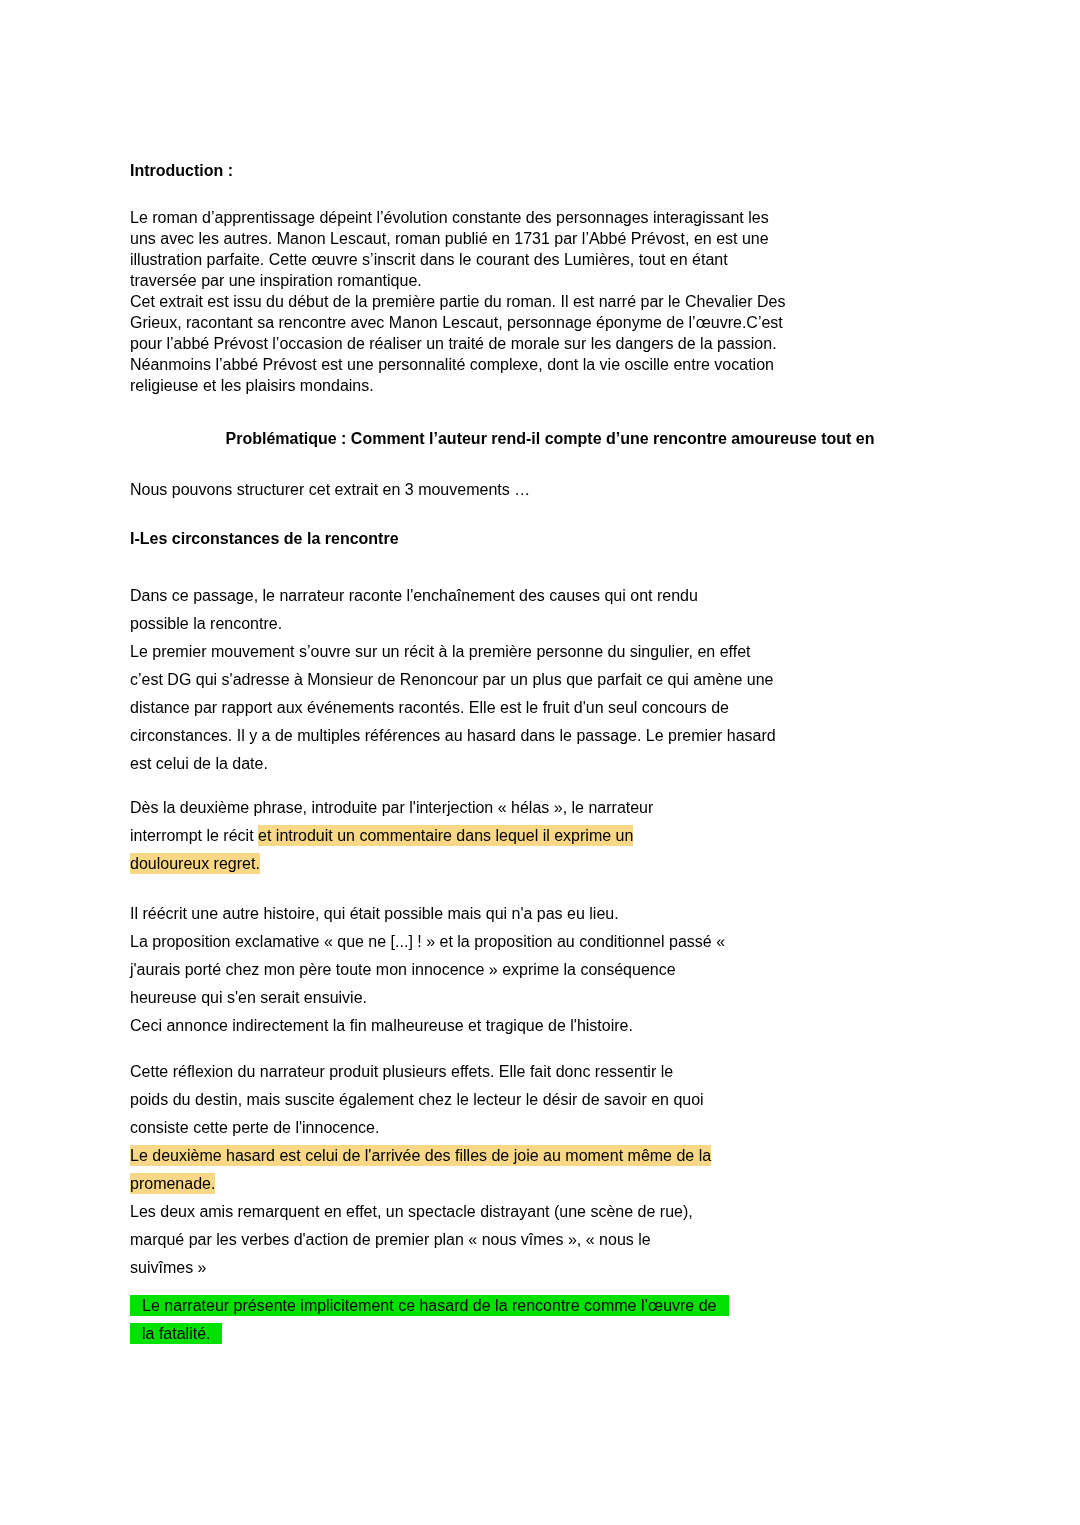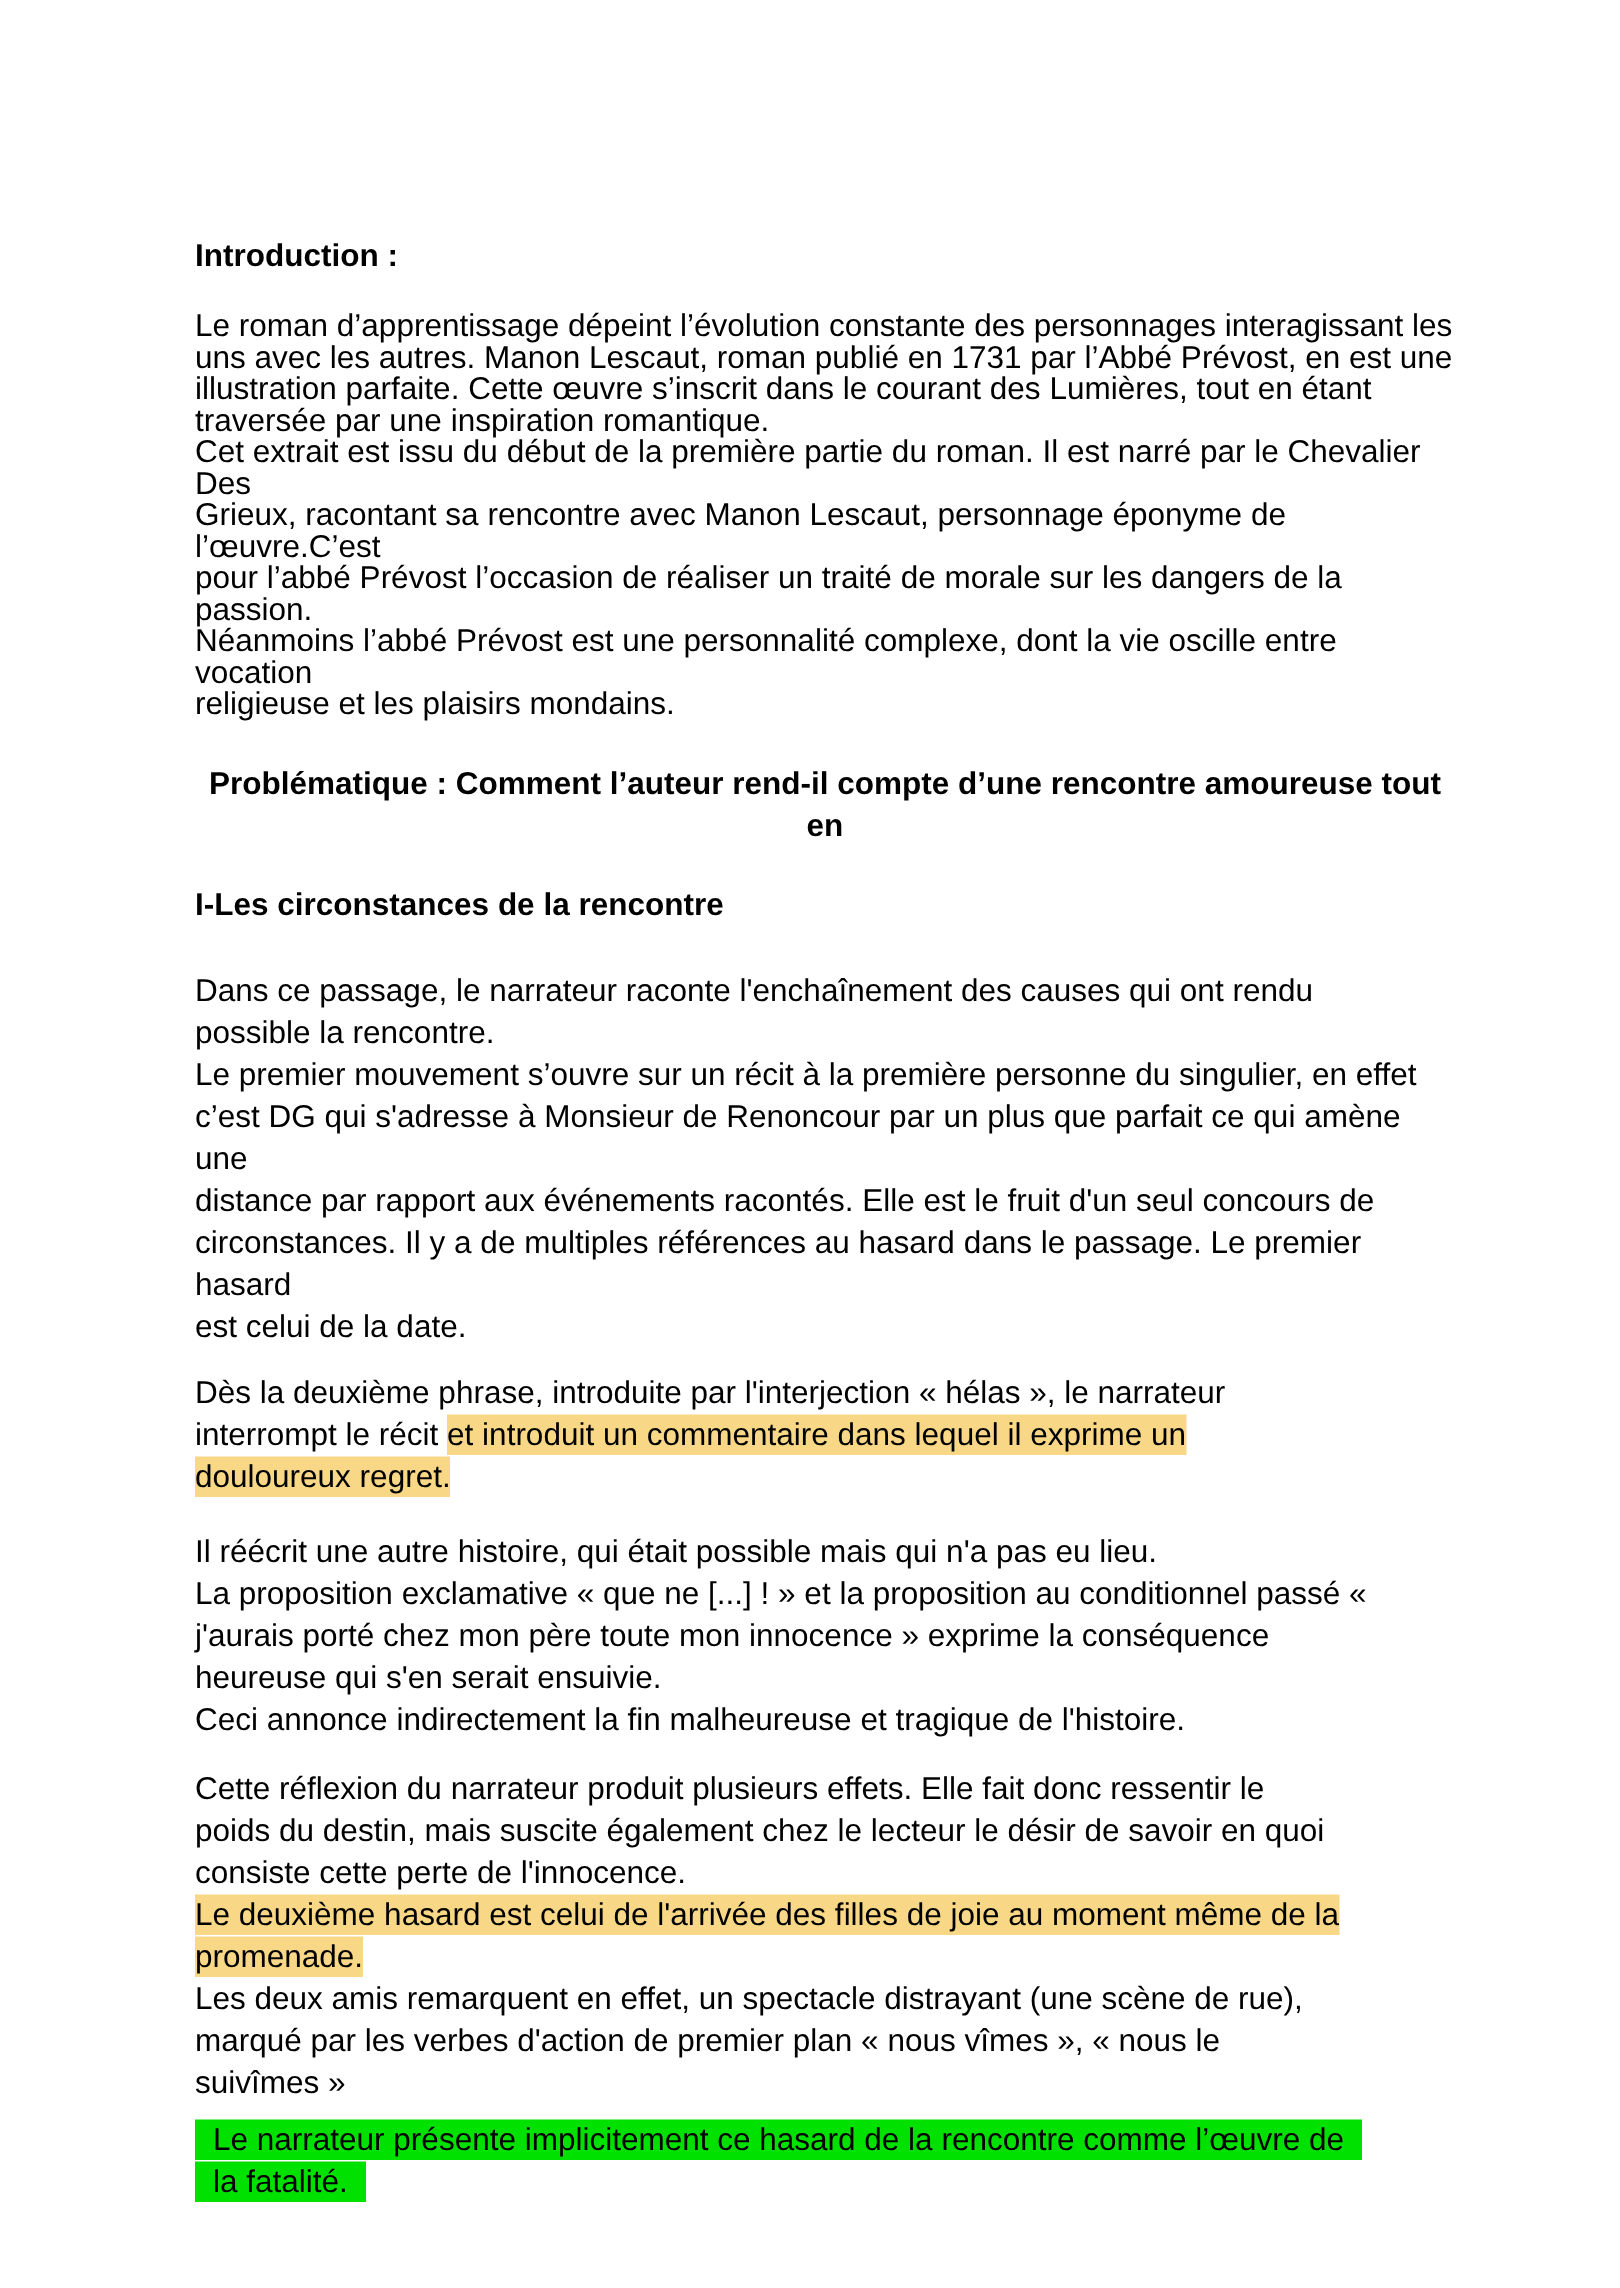--- a/index.html
+++ b/index.html
@@ -16,21 +16,21 @@
     font-family: "Liberation Sans", sans-serif;
     color: #000000;
   }
   .text-column {
     position: absolute;
     left: 130px;
     top: 0;
     width: 840px;
   }
   .block {
-    font-size: 21px;
+    font-size: 16px;
     white-space: pre-wrap;
   }
   .block.bold {
     font-weight: bold;
   }
   .line {
     min-height: 1em;
   }
   .hl-yellow {
     background-color: var(--hl-yellow, #f8d886);
@@ -42,20 +42,21 @@
   }
 </style>
 </head>
 <body style="background: rgb(255, 255, 255);">
 
 <div class="page">
   <div class="text-column">
       <div class="block bold" style="margin-top: 160px; line-height: 21px;"><div class="line"><span>Introduction :</span></div></div>
       <div class="block" style="margin-top: 26px; line-height: 21px;"><div class="line"><span>Le roman d’apprentissage dépeint l’évolution constante des personnages interagissant les</span></div><div class="line"><span>uns avec les autres. Manon Lescaut, roman publié en 1731 par l’Abbé Prévost, en est une</span></div><div class="line"><span>illustration parfaite. Cette œuvre s’inscrit dans le courant des Lumières, tout en étant</span></div><div class="line"><span>traversée par une inspiration romantique.</span></div><div class="line"><span>Cet extrait est issu du début de la première partie du roman. Il est narré par le Chevalier Des</span></div><div class="line"><span>Grieux, racontant sa rencontre avec Manon Lescaut, personnage éponyme de l’œuvre.C’est</span></div><div class="line"><span>pour l’abbé Prévost l’occasion de réaliser un traité de morale sur les dangers de la passion.</span></div><div class="line"><span>Néanmoins l’abbé Prévost est une personnalité complexe, dont la vie oscille entre vocation</span></div><div class="line"><span>religieuse et les plaisirs mondains.</span></div></div>
       <div class="block bold" style="margin-top: 29px; line-height: 28px; text-align: center;"><div class="line"><span>Problématique : Comment l’auteur rend-il compte d’une rencontre amoureuse tout en</span></div></div>
+      <div class="block" style="margin-top: 26px; line-height: 21px;"><div class="line"><span>Nous pouvons structurer cet extrait en 3 mouvements …</span></div></div>
       <div class="block bold" style="margin-top: 28px; line-height: 21px;"><div class="line"><span>I-Les circonstances de la rencontre</span></div></div>
       <div class="block" style="margin-top: 33px; line-height: 28px;"><div class="line"><span>Dans ce passage, le narrateur raconte l'enchaînement des causes qui ont rendu</span></div><div class="line"><span>possible la rencontre.</span></div><div class="line"><span>Le premier mouvement s’ouvre sur un récit à la première personne du singulier, en effet</span></div><div class="line"><span>c’est DG qui s'adresse à Monsieur de Renoncour par un plus que parfait ce qui amène une</span></div><div class="line"><span>distance par rapport aux événements racontés. Elle est le fruit d'un seul concours de</span></div><div class="line"><span>circonstances. Il y a de multiples références au hasard dans le passage. Le premier hasard</span></div><div class="line"><span>est celui de la date.</span></div></div>
       <div class="block" style="margin-top: 16px; line-height: 28px;"><div class="line"><span>Dès la deuxième phrase, introduite par l'interjection « hélas », le narrateur</span></div><div class="line"><span>interrompt le récit </span><span class="hl-yellow">et introduit un commentaire dans lequel il exprime un</span></div><div class="line"><span class="hl-yellow">douloureux regret.</span></div></div>
       <div class="block" style="margin-top: 22px; line-height: 28px;"><div class="line"><span>Il réécrit une autre histoire, qui était possible mais qui n'a pas eu lieu.</span></div><div class="line"><span>La proposition exclamative « que ne [...] ! » et la proposition au conditionnel passé «</span></div><div class="line"><span>j'aurais porté chez mon père toute mon innocence » exprime la conséquence</span></div><div class="line"><span>heureuse qui s'en serait ensuivie.</span></div><div class="line"><span>Ceci annonce indirectement la fin malheureuse et tragique de l'histoire.</span></div></div>
       <div class="block" style="margin-top: 18px; line-height: 28px;"><div class="line"><span>Cette réflexion du narrateur produit plusieurs effets. Elle fait donc ressentir le</span></div><div class="line"><span>poids du destin, mais suscite également chez le lecteur le désir de savoir en quoi</span></div><div class="line"><span>consiste cette perte de l'innocence.</span></div><div class="line"><span class="hl-yellow">Le deuxième hasard est celui de l'arrivée des filles de joie au moment même de la</span></div><div class="line"><span class="hl-yellow">promenade.</span></div><div class="line"><span>Les deux amis remarquent en effet, un spectacle distrayant (une scène de rue),</span></div><div class="line"><span>marqué par les verbes d'action de premier plan « nous vîmes », « nous le</span></div><div class="line"><span>suivîmes »</span></div></div>
       <div class="block" style="margin-top: 10px; line-height: 28px;"><div class="line"><span class="hl-green">Le narrateur présente implicitement ce hasard de la rencontre comme l’œuvre de</span></div><div class="line"><span class="hl-green">la fatalité.</span></div></div>
     </div>
 </div>
 
 </body></html>

